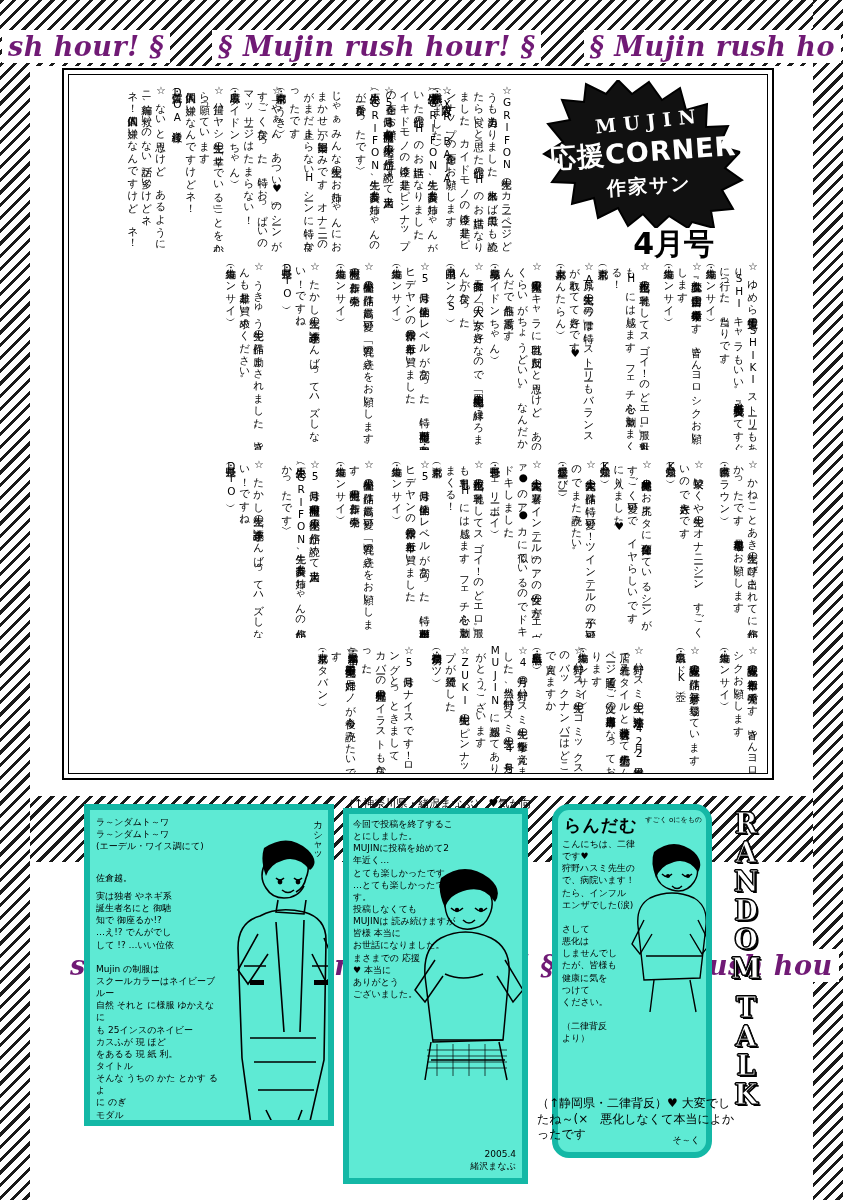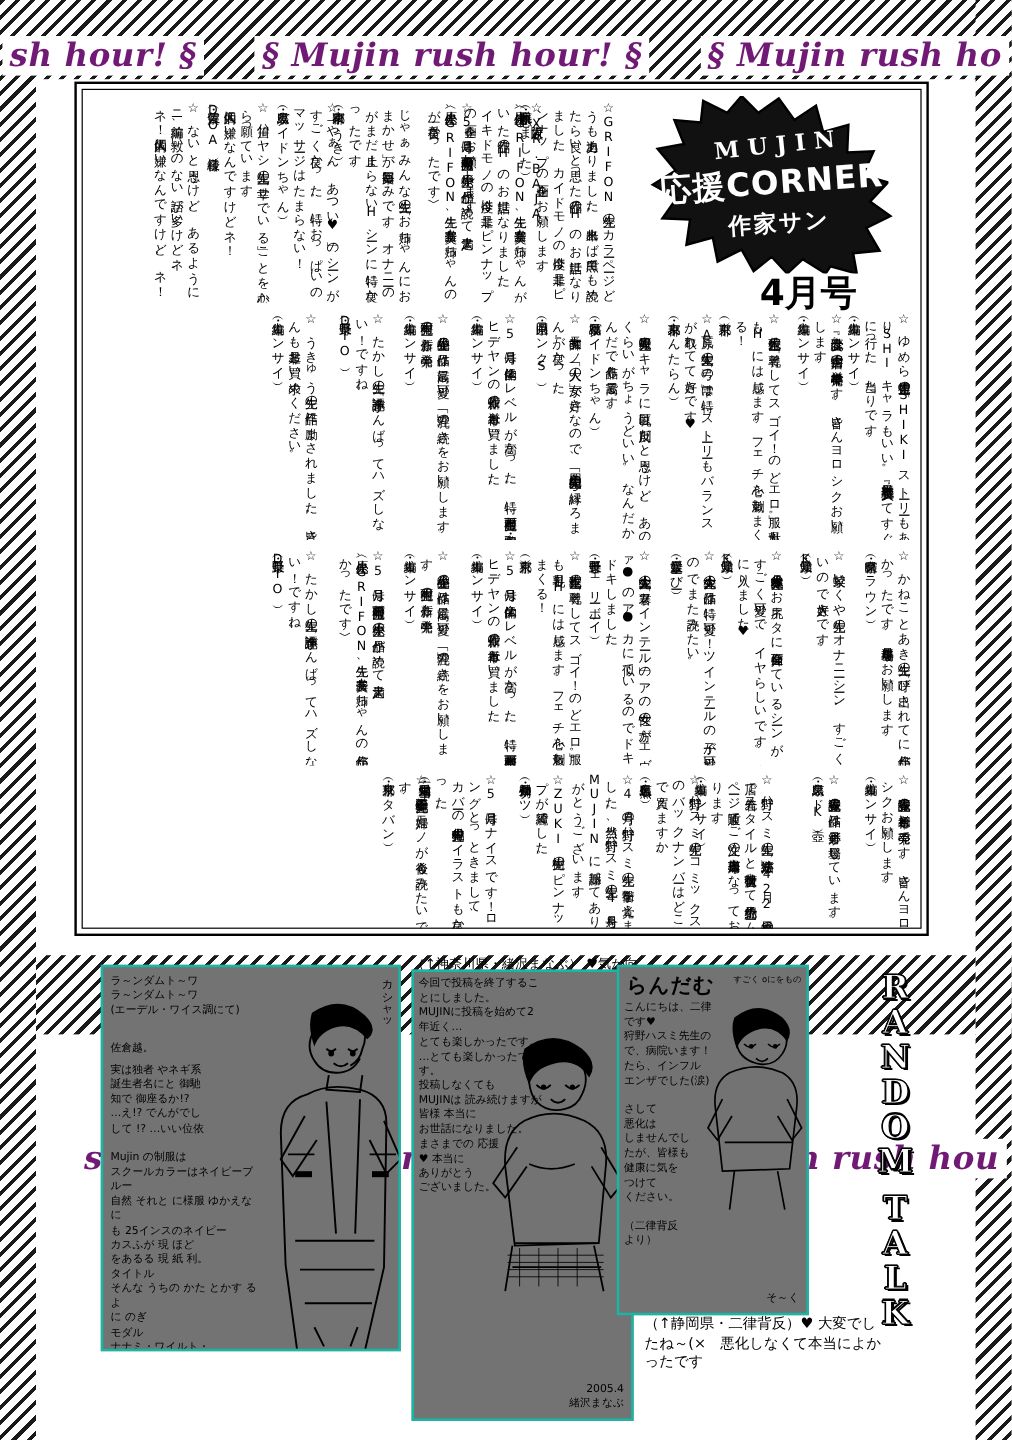--- a/index.html
+++ b/index.html
@@ -130,28 +130,28 @@
   }
 
   
   .bottom{
     position:absolute;
     left:62px;top:796px;
     width:712px;height:338px;
   }
   .panel{
     position:absolute;
-    border:2px solid #14b8a6;
-    background:#737373;
+    border:6px solid #14b8a6;
+    background:#5eead4;
     box-sizing:border-box;
     overflow:hidden;
   }
   .panel.p1{left:22px;top:8px;width:250px;height:322px;}
   .panel.p2{left:281px;top:12px;width:185px;height:376px;}
-  .panel.p3{left:452px;top:8px;width:160px;height:292px;}
+  .panel.p3{left:490px;top:8px;width:160px;height:354px;border-radius:17px;}
 
   .hand{
     font-family:"DejaVu Sans","Liberation Sans",sans-serif;
     font-size:9px;
     line-height:1.35;
     white-space:pre-wrap;
   }
   .hand-v{
     writing-mode:vertical-rl;
     text-orientation:upright;

